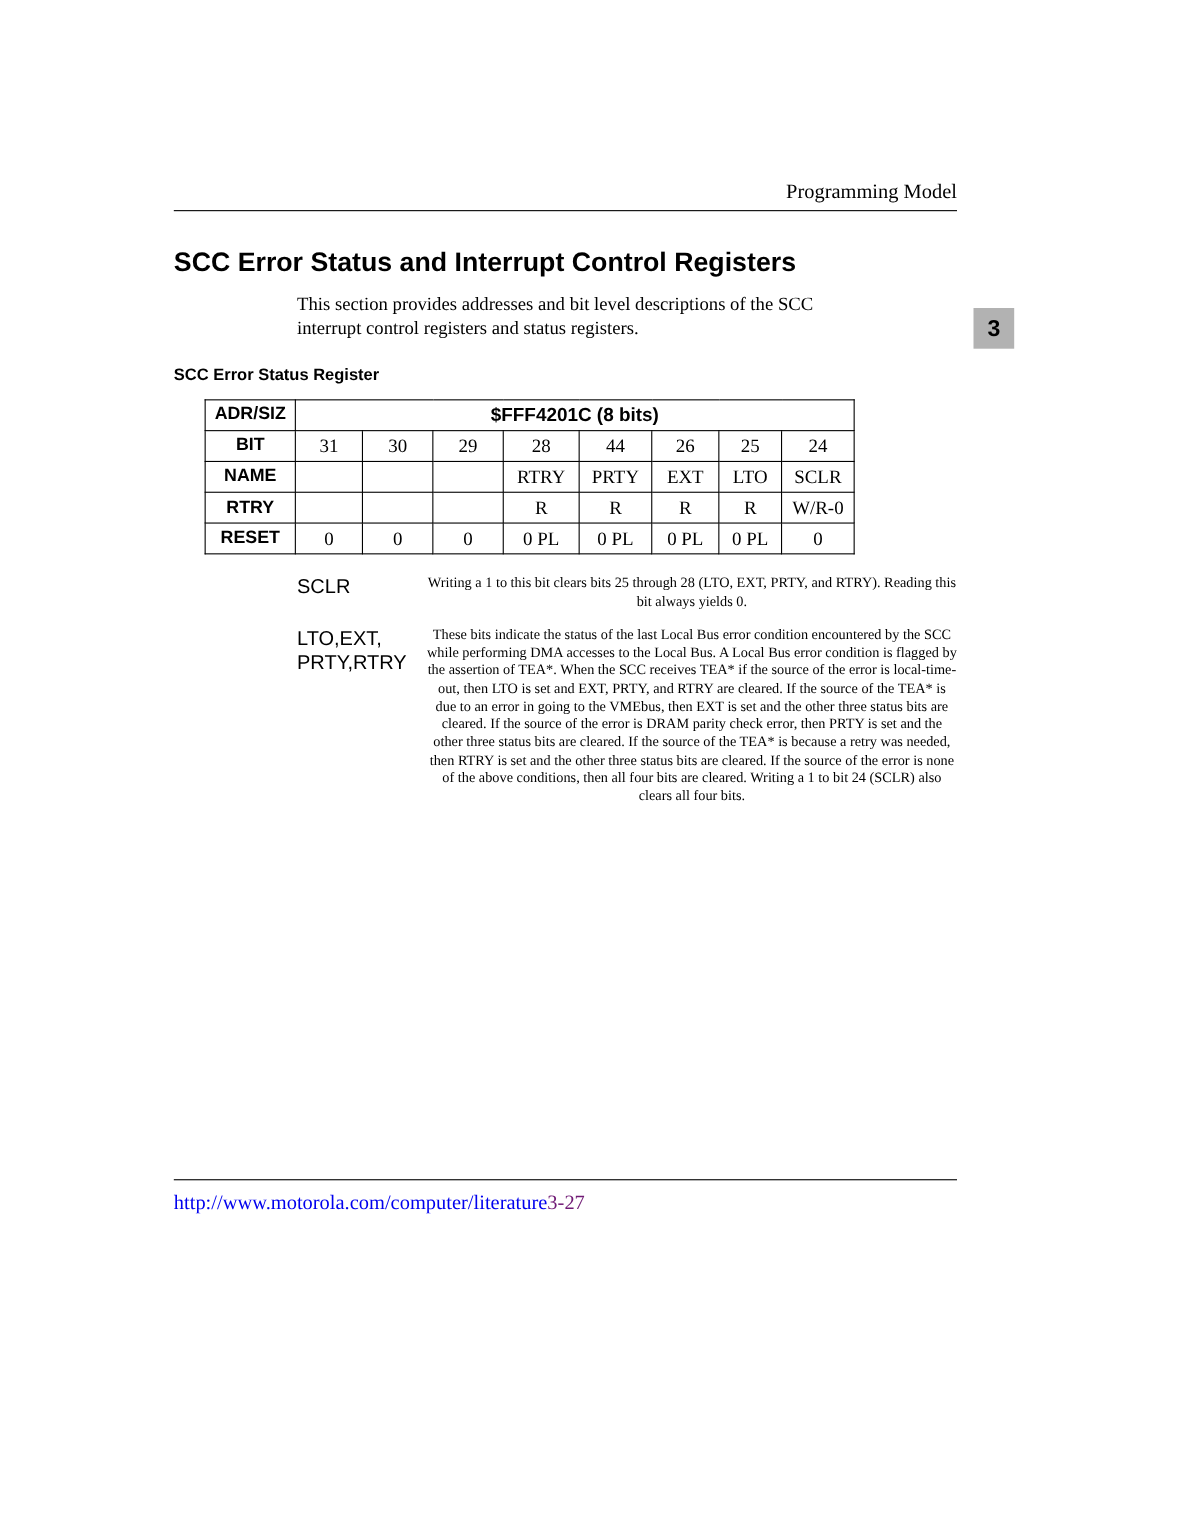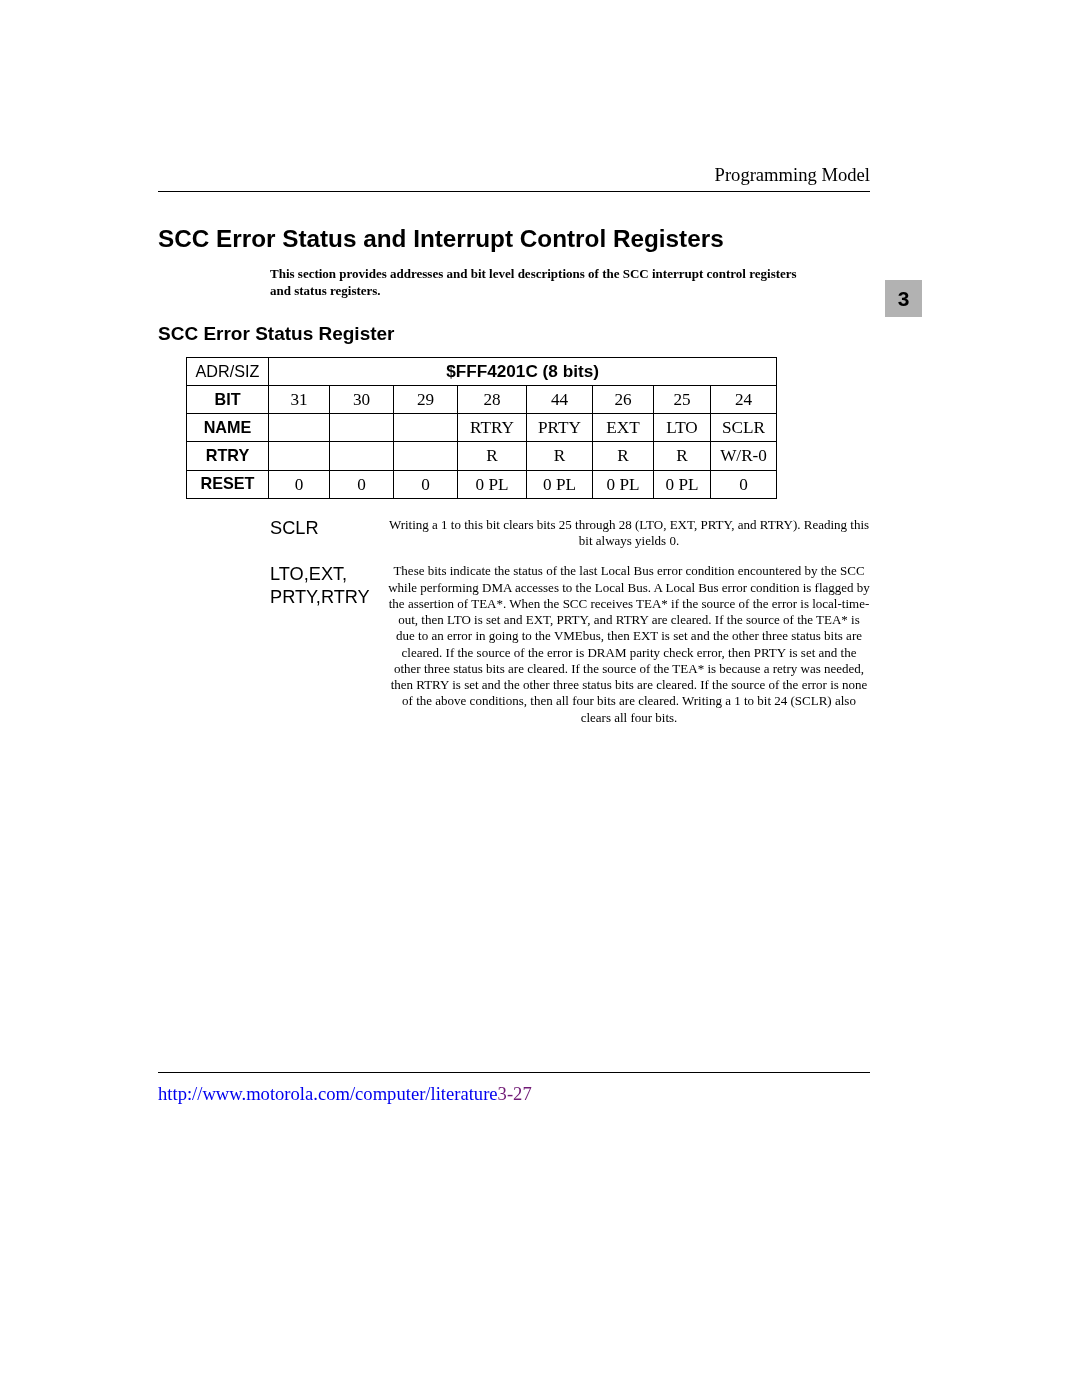--- a/index.html
+++ b/index.html
@@ -45,29 +45,28 @@
     top: 224px;
   }
   h1.section-title {
     font-family: Helvetica, Arial, sans-serif;
     font-weight: bold;
     font-size: 24.3px;
     margin: 0 0 12px 0;
   }
   .intro {
     margin: 0 0 22px 112px;
-    font-size: 13px;
+    font-size: 17px;
     line-height: 1.3;
     max-width: 530px;
-    font-weight: bold;
   }
   h2.subhead {
     font-family: Helvetica, Arial, sans-serif;
     font-weight: bold;
-    font-size: 19px;
+    font-size: 15px;
     margin: 0 0 12px 0;
   }
   table.reg {
     border-collapse: collapse;
     margin: 0 0 18px 28px;
     width: 590px;
     table-layout: fixed;
   }
   table.reg th, table.reg td {
     border: 1px solid #000;
@@ -78,21 +77,21 @@
     overflow: hidden;
   }
   table.reg .rowhead {
     font-family: Helvetica, Arial, sans-serif;
     font-weight: bold;
     width: 82px;
     font-size: 16.2px;
   }
   table.reg .adrsiz-label {
     font-family: Helvetica, Arial, sans-serif;
-    font-weight: normal;
+    font-weight: bold;
   }
   table.reg .adrsiz-val {
     font-family: Helvetica, Arial, sans-serif;
     font-weight: bold;
   }
   .defs {
     margin-left: 112px;
   }
   .def-row {
     display: flex;

